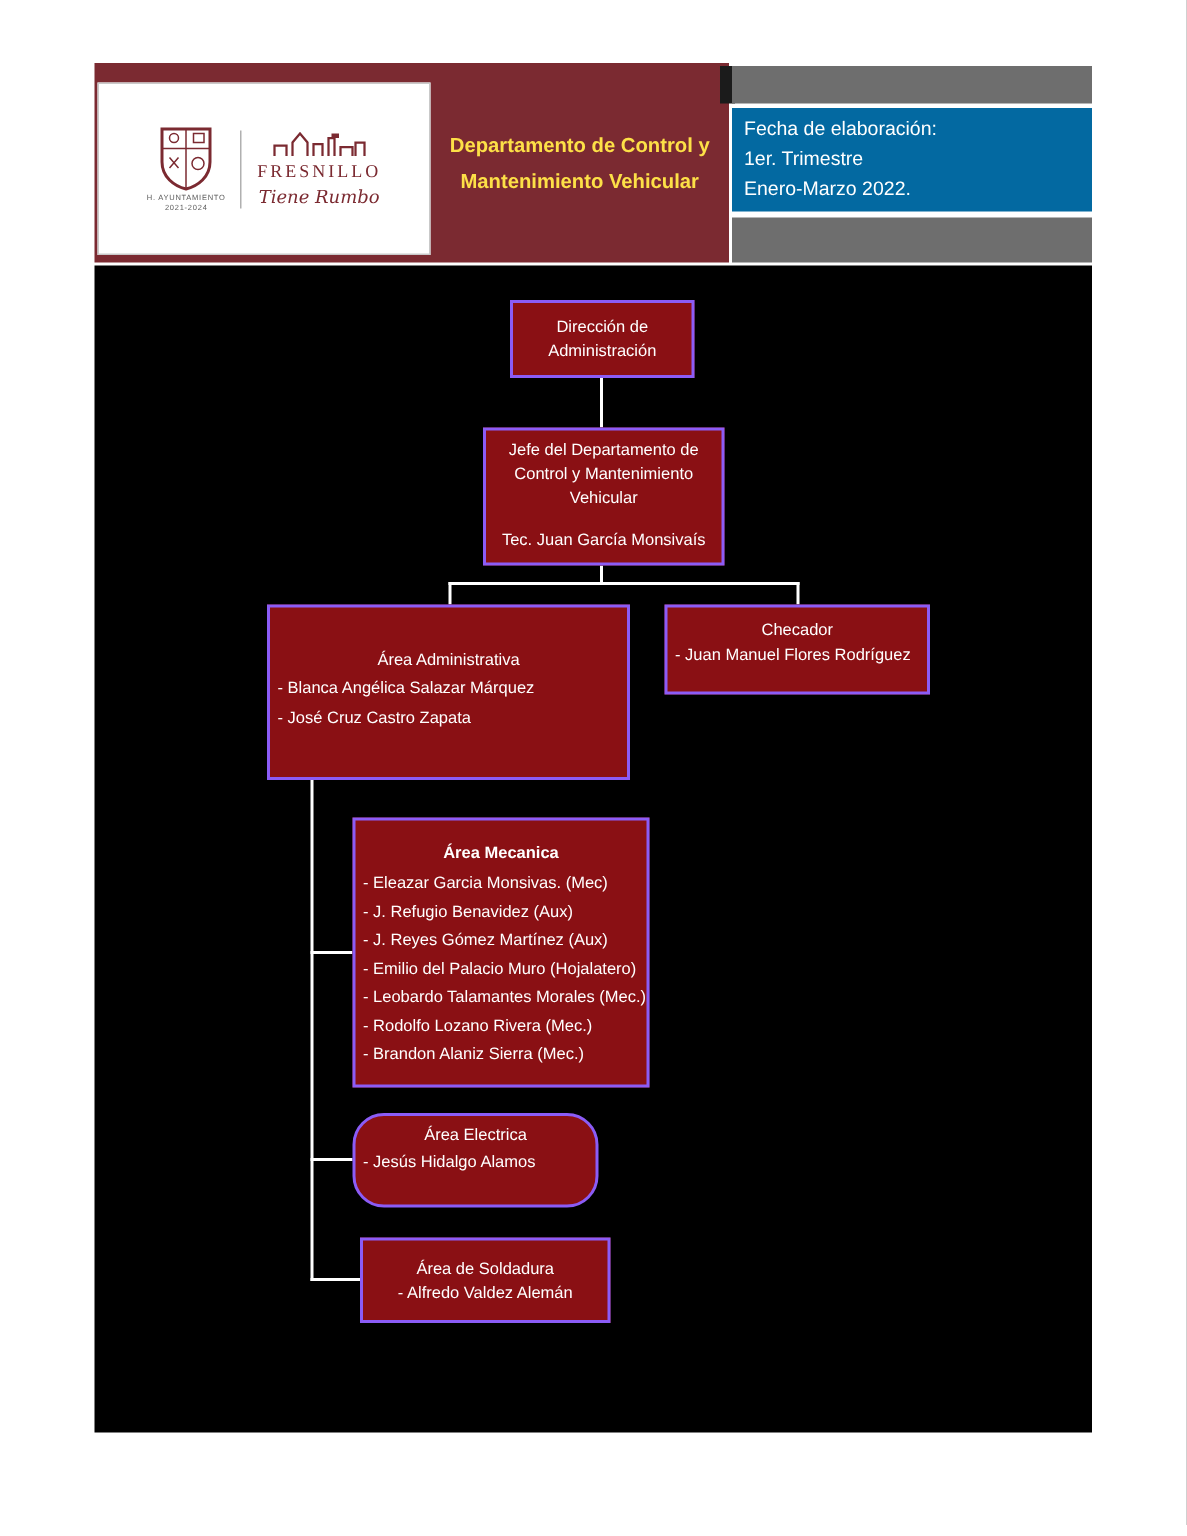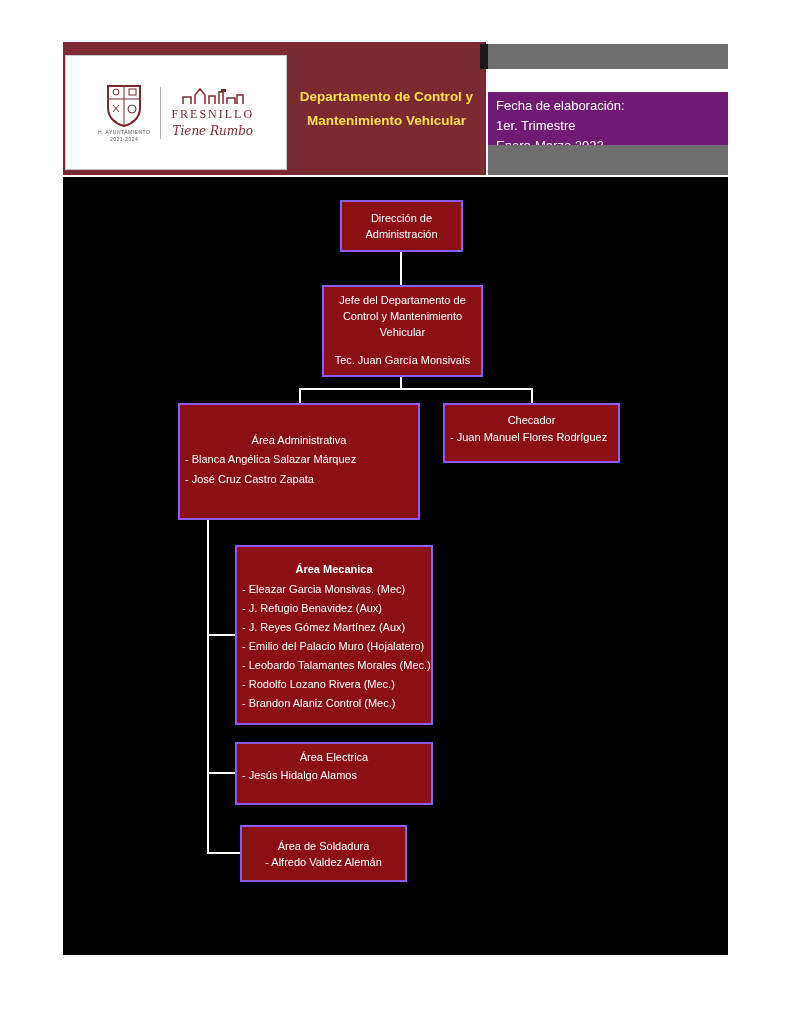--- a/index.html
+++ b/index.html
@@ -13,21 +13,21 @@
   .logo-left { display:flex; flex-direction:column; align-items:center; }
   .logo-tiny { font-size:5px; color:#5a5a5a; letter-spacing:.5px; margin-top:1px; }
   .logo-divider { width:1px; height:52px; background:#b0b0b0; }
   .logo-right { display:flex; flex-direction:column; align-items:center; gap:2px; }
   .logo-name { font-family:"Liberation Serif",serif; font-size:12px; letter-spacing:2px; color:#7b2a31; }
   .logo-slogan { font-family:"DejaVu Serif",serif; font-style:italic; font-size:12px; color:#7b2a31; }
   .header-title { position:absolute; left:224px; top:0; width:199px; height:100%; display:flex; flex-direction:column; justify-content:center; align-items:center; text-align:center; color:#fde047; font-weight:bold; font-size:13.5px; line-height:1.75; }
 
   .dark-notch { position:absolute; left:480px; top:44px; width:10px; height:25px; background:#1b1b1b; }
   .gray-top { position:absolute; left:488px; top:44px; width:240px; height:25px; background:#6e6e6e; }
-  .gray-date { position:absolute; left:488px; top:72px; width:240px; height:69px; background:#701a75; color:#ffffff; font-size:13px; line-height:1.55; padding:4px 8px;margin-top:20px; }
+  .gray-date { position:absolute; left:488px; top:72px; width:240px; height:69px; background:#0369a1; color:#ffffff; font-size:13px; line-height:1.55; padding:4px 8px; }
   .gray-bottom { position:absolute; left:488px; top:145px; width:240px; height:30px; background:#6e6e6e; }
 
   
   .canvas { position:absolute; left:63px; top:177px; width:665px; height:778px; background:#000000; }
   .conn { position:absolute; background:#ffffff; }
   .org-box { position:absolute; background:#8a1014; border:2px solid #8b5cf6; color:#ffffff; font-size:11px; }
   .box-title { text-align:center; }
   .member { text-align:left; padding-left:5px; white-space:nowrap; }
 
   .box-direccion { left:277px; top:23px; width:123px; height:52px; display:flex; align-items:center; justify-content:center; text-align:center; line-height:1.5; padding:2px; }
@@ -35,21 +35,21 @@
   .box-jefe .jefe-name { text-align:center; }
   .box-admin { left:115px; top:226px; width:242px; height:117px; display:flex; flex-direction:column; justify-content:center; }
   .box-admin .box-title { margin-bottom:3px; }
   .box-admin .member { line-height:20px; }
   .box-checador { left:380px; top:226px; width:177px; height:60px; padding-top:9px; }
   .box-checador .box-title { margin-bottom:2px; }
   .box-checador .member { line-height:18px; }
   .box-mecanica { left:172px; top:368px; width:198px; height:180px; padding-top:16px; }
   .box-mecanica .box-title { font-weight:bold; margin-bottom:5px; }
   .box-mecanica .member { line-height:19px; }
-  .box-electrica { left:172px; top:565px; width:198px; height:63px; padding-top:7px; }
+  .box-electrica { left:172px; top:565px; width:164px; height:63px; padding-top:7px;border-radius:21px; }
   .box-electrica .box-title { margin-bottom:2px; }
   .box-electrica .member { line-height:20px; }
   .box-soldadura { left:177px; top:648px; width:167px; height:57px; display:flex; flex-direction:column; justify-content:center; gap:4px; }
   .box-soldadura .member { text-align:center; padding-left:0; }
 </style>
 </head>
 <body>
 
 <div class="page">
 
@@ -132,21 +132,21 @@
     </div>
 
     <div class="org-box box-mecanica">
       <div class="box-title">Área Mecanica</div>
       <div class="member">- Eleazar Garcia Monsivas. (Mec)</div>
       <div class="member">- J. Refugio Benavidez (Aux)</div>
       <div class="member">- J. Reyes Gómez Martínez (Aux)</div>
       <div class="member">- Emilio del Palacio Muro (Hojalatero)</div>
       <div class="member">- Leobardo Talamantes Morales (Mec.)</div>
       <div class="member">- Rodolfo Lozano Rivera (Mec.)</div>
-      <div class="member">- Brandon Alaniz Control (Mec.)</div>
+      <div class="member">- Brandon Alaniz Sierra (Mec.)</div>
     </div>
 
     <div class="org-box box-electrica">
       <div class="box-title">Área Electrica</div>
       <div class="member">- Jesús Hidalgo Alamos</div>
     </div>
 
     <div class="org-box box-soldadura">
       <div class="box-title">Área de Soldadura</div>
       <div class="member">- Alfredo Valdez Alemán</div>

